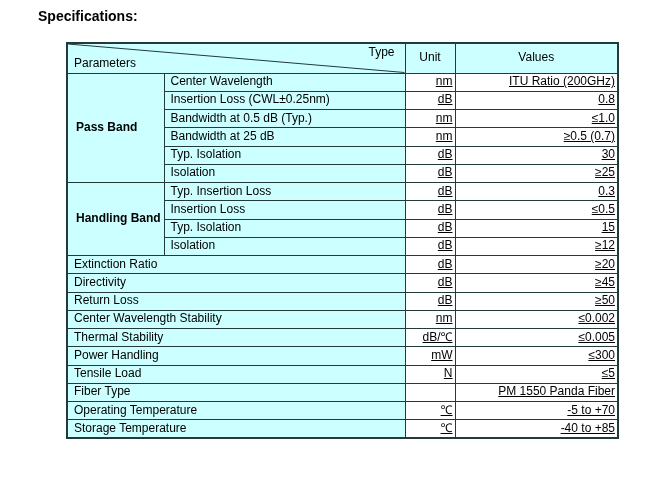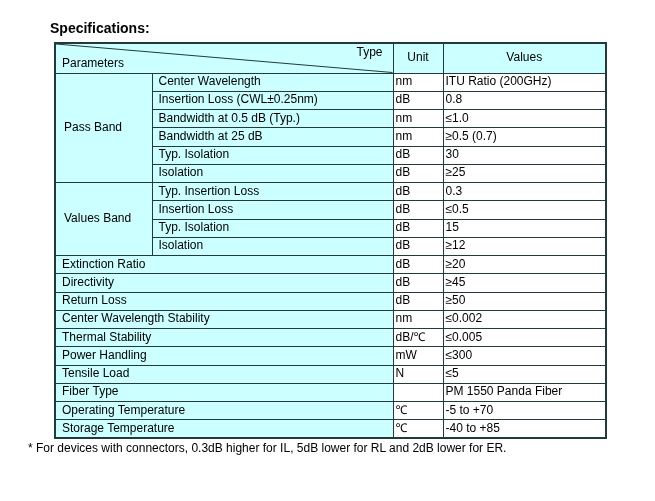--- a/index.html
+++ b/index.html
@@ -15,27 +15,27 @@
   }
   body {
     width: 655px; height: 501px;
     position: relative;
     font-family: "Liberation Sans", sans-serif;
     color: var(--text-color);
   }
   .page-title {
     position: absolute;
     left: 38px; top: 8px;
-    margin: 12px;
+    margin: 0;
     font-size: 14px;
     font-weight: bold;
   }
   table.spec-table {
     position: absolute;
-    left: 54px; top: 42px;
+    left: 66px; top: 42px;
     width: 551px; height: 397px;
     border-collapse: collapse;
     table-layout: fixed;
     font-size: 12px;
     border: 2px solid var(--border-color);
     padding-left: 8px;
   }
   .spec-table th, .spec-table td {
     border: 1px solid var(--border-color);
     padding: 0 6px;
@@ -45,30 +45,32 @@
     overflow: hidden;
     vertical-align: middle;
     font-weight: normal;
   }
   .spec-table thead tr { height: 30px; }
   .spec-table th { background: var(--cell-bg); text-align: center; }
   td.group-cell {
     background: var(--cell-bg);
     text-align: left;
     padding-left: 8px;
+    font-weight: bold;
   }
   td.param-cell {
     background: var(--cell-bg);
     text-align: left;
     margin-left: 44px;
   }
   td.unit-cell, td.value-cell {
     background: var(--value-bg);
-    text-align: left;
+    text-align: right;
     padding: 0 2px;
+    text-decoration: underline;
   }
   th.diag-cell {
     position: relative;
     padding: 0;
     text-align: left;
   }
   th.diag-cell svg {
     position: absolute;
     left: 0; top: 0;
     width: 100%; height: 100%;
@@ -142,21 +144,21 @@
         <td class="param-cell">Typ. Isolation</td>
         <td class="unit-cell">dB</td>
         <td class="value-cell">30</td>
       </tr>
       <tr>
         <td class="param-cell">Isolation</td>
         <td class="unit-cell">dB</td>
         <td class="value-cell">≥25</td>
       </tr>
       <tr>
-        <td class="group-cell" rowspan="4">Values Band</td>
+        <td class="group-cell" rowspan="4">Handling Band</td>
         <td class="param-cell">Typ. Insertion Loss</td>
         <td class="unit-cell">dB</td>
         <td class="value-cell">0.3</td>
       </tr>
       <tr>
         <td class="param-cell">Insertion Loss</td>
         <td class="unit-cell">dB</td>
         <td class="value-cell">≤0.5</td>
       </tr>
       <tr>
@@ -216,14 +218,13 @@
       </tr>
       <tr>
         <td class="param-cell" colspan="2">Storage Temperature</td>
         <td class="unit-cell">℃</td>
         <td class="value-cell">-40 to +85</td>
       </tr>
     </tbody>
 </table>
 
 <div class="footnotes" id="footnotes">
-    <div>* For devices with connectors, 0.3dB higher for IL, 5dB lower for RL and 2dB lower for ER.</div>
   </div>
 
 </body></html>

